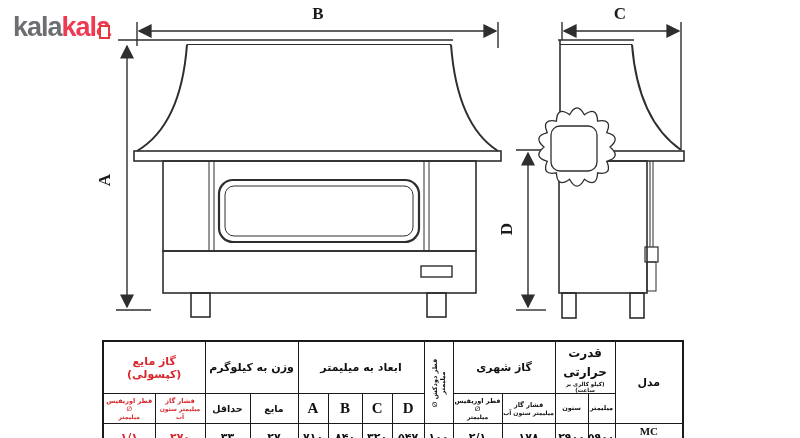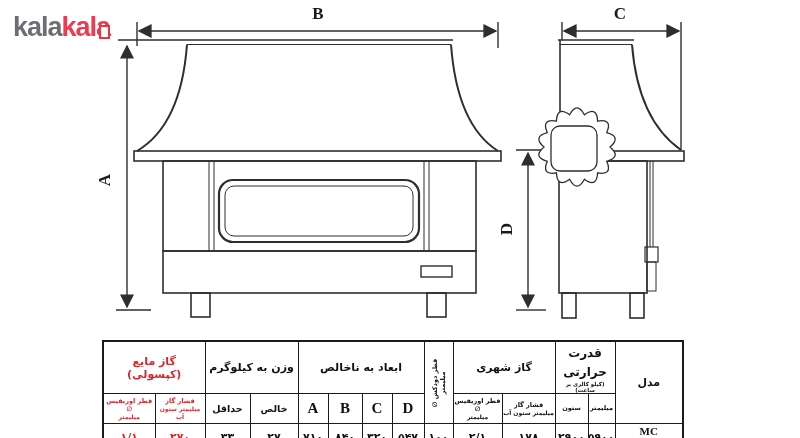--- a/index.html
+++ b/index.html
@@ -157,40 +157,40 @@
         <span class="gh" style="font-size:12px">قدرت حرارتی</span>
         <span class="thermal-sub">(کیلو کالری بر ساعت)</span>
       </td>
       <td colspan="2" class="gh">گاز شهری</td>
       <td rowspan="2" class="rotcell">
         <div class="rot">
           <span>قطر دودکش ∅</span><br>
           <span>میلیمتر</span>
         </div>
       </td>
-      <td colspan="4" class="gh">ابعاد به ناخالص</td>
+      <td colspan="4" class="gh">ابعاد به میلیمتر</td>
       <td colspan="2" class="gh">وزن به کیلوگرم</td>
       <td colspan="2" class="gh red">گاز مایع (کپسولی)</td>
     </tr>
     <tr class="r2">
       <td class="sh">میلیمتر</td>
       <td class="sh">ستون</td>
       <td class="sh">
         <span>فشار گاز</span>
         <span class="sub">میلیمتر ستون آب</span>
       </td>
       <td class="sh">
         <span>قطر اوریفیس ∅</span>
         <span class="sub">میلیمتر</span>
       </td>
       <td class="latin">D</td>
       <td class="latin">C</td>
       <td class="latin">B</td>
       <td class="latin">A</td>
-      <td class="sh" style="font-size:9.5px">خالص</td>
+      <td class="sh" style="font-size:9.5px">مایع</td>
       <td class="sh" style="font-size:9.5px">حداقل</td>
       <td class="sh red">
         <span>فشار گاز</span>
         <span class="sub">میلیمتر ستون آب</span>
       </td>
       <td class="sh red">
         <span>قطر اوریفیس ∅</span>
         <span class="sub">میلیمتر</span>
       </td>
     </tr>

